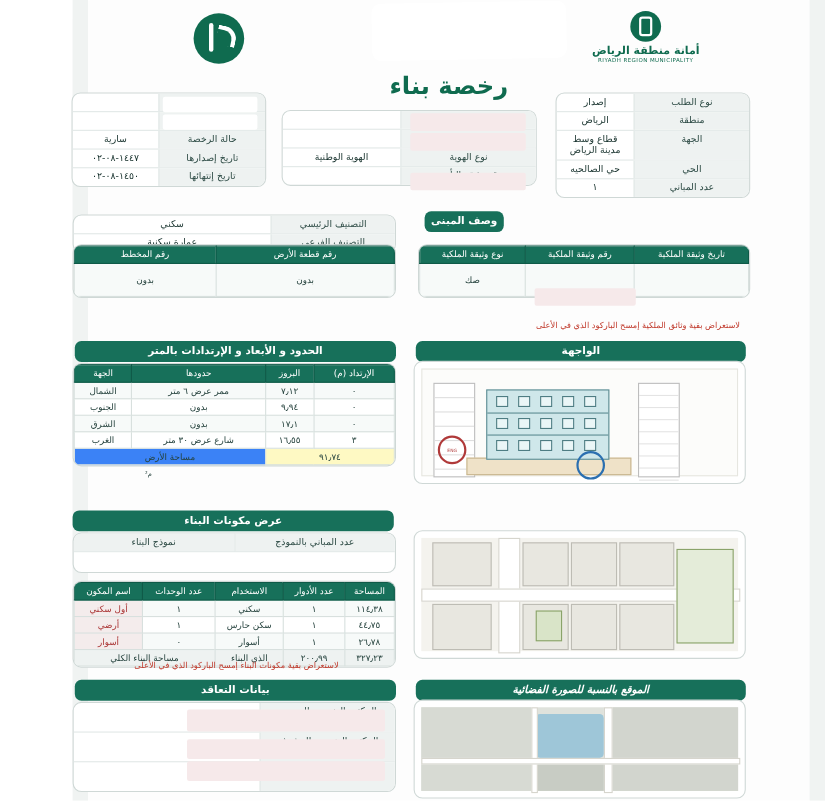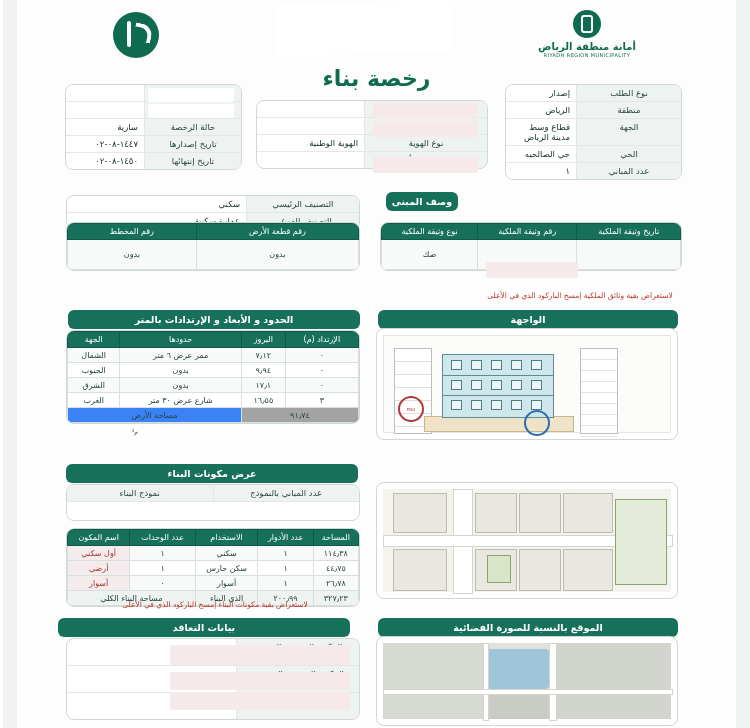--- a/index.html
+++ b/index.html
@@ -6,21 +6,21 @@
   body{
     width:750px;height:728px;
     background:#ffffff;
     font-family:"DejaVu Sans", sans-serif;
     font-size:9px;
     color:#1f2a2e;
     direction:rtl;
     overflow:hidden;
     position:relative;
   }
-  .page{position:relative;width:747px;height:728px;background:#fdfdfd;border-radius:18px;}
+  .page{position:relative;width:684px;height:728px;background:#fdfdfd;border-radius:18px;}
 
   
   .header{position:relative;height:70px;}
   .muni{position:absolute;right:78px;top:10px;text-align:center;width:170px;}
   .muni .circ{width:28px;height:28px;border-radius:50%;background:#0f6b4f;margin:0 auto 3px;position:relative;}
   .muni .circ:after{content:"";position:absolute;left:8px;top:5px;width:12px;height:18px;border:2px solid #fff;border-radius:3px;box-sizing:border-box;}
   .muni .ar{font-size:10px;font-weight:bold;color:#0f6b4f;letter-spacing:.5px;}
   .muni .en{font-size:5px;color:#0f6b4f;letter-spacing:.4px;}
   .brand{position:absolute;left:200px;top:4px;width:310px;text-align:center;}
   .brand .word{font-size:38px;font-weight:bold;color:#d8e3e0;letter-spacing:4px;line-height:40px;}
@@ -31,21 +31,21 @@
   .logo-right:before{content:"";position:absolute;left:14px;top:9px;width:4px;height:26px;background:#fff;border-radius:2px;}
   .logo-right:after{content:"";position:absolute;left:21px;top:12px;width:14px;height:14px;border-right:4px solid #fff;border-top:4px solid #fff;border-radius:0 12px 0 0;transform:rotate(12deg);}
 
   .title{position:absolute;left:0;right:0;top:66px;text-align:center;font-size:22px;font-weight:bold;color:#0f6b4f;letter-spacing:1px;}
 
   
   .box{position:absolute;border:1px solid #cfd8d6;border-radius:8px;background:#fff;overflow:hidden;}
   .rowline{display:flex;border-bottom:1px solid #e2e8e7;}
   .rowline:last-child{border-bottom:none;}
   .lab{background:#eef2f1;color:#2c4a44;padding:3px 6px;text-align:center;font-size:8.5px;flex:0 0 92px;border-left:1px solid #e2e8e7;}
-  .val{padding:3px 6px;flex:1;font-size:8.5px;color:#16312c;}
+  .val{padding:3px 6px;text-align:center;flex:1;font-size:8.5px;color:#16312c;}
   .val.blank{color:transparent;}
 
   
   .secbar{position:absolute;background:#17705a;color:#fff;border-radius:6px;text-align:center;font-size:9.5px;font-weight:bold;padding:4px 0;}
 
   
   table{border-collapse:collapse;width:100%;font-size:8px;}
   th{background:#17705a;color:#fff;font-weight:normal;padding:3px 2px;border:1px solid #0f5a48;}
   td{border:1px solid #d8e0de;padding:2.5px 2px;text-align:center;color:#24413c;}
   tr:nth-child(even) td{background:#f7faf9;}
@@ -296,21 +296,21 @@
         <td>بدون</td>
         <td>الشرق</td>
       </tr>
       <tr>
         <td>٣</td>
         <td>١٦٫٥٥</td>
         <td>شارع عرض ٣٠ متر</td>
         <td>الغرب</td>
       </tr>
       <tr>
-        <td colspan="2" style="background:#a3a3a3">
+        <td colspan="2" style="background:#fef9c3">
           <span>٩١٫٧٤</span>
         </td>
         <td colspan="2" style="background:#3b82f6">مساحة الأرض</td>
       </tr>
     </tbody>
       </table>
   </div>
   <div style="position:absolute;right:612px;top:428px;font-size:6px;color:#24413c;">م²</div>
 
   <div class="panel" style="right:72px;top:482px;width:300px;height:115px;">
@@ -376,34 +376,34 @@
         <td style="background:#eef2f1">٣٢٧٫٢٣</td>
         <td style="background:#eef2f1">٢٠٠٫٩٩</td>
         <td style="background:#eef2f1">الذي البناء</td>
         <td colspan="2" style="background:#eef2f1">مساحة البناء الكلي</td>
       </tr>
     </tbody>
       </table>
   </div>
   <div class="note" style="right:370px;top:600px;width:330px;">لاستعراض بقية مكونات البناء إمسح الباركود الذي في الأعلى</div>
 
-  <div class="secbar" style="right:72px;top:618px;width:300px;">الموقع بالنسبة للصورة الفضائية</div>
+  <div class="secbar" style="right:72px;top:618px;width:300px;font-style:italic;">الموقع بالنسبة للصورة الفضائية</div>
   <div class="panel" style="right:72px;top:636px;width:300px;height:88px;">
     <div class="sat">
       <div class="satblock" style="left:0;top:0;width:100px;height:76px;background:#d7dad3;"></div>
       <div class="water" style="left:104px;top:6px;width:62px;height:40px;border-radius:4px;"></div>
       <div class="satblock" style="left:104px;top:50px;width:62px;height:26px;background:#c8ccc4;"></div>
       <div class="satblock" style="left:172px;top:0;width:116px;height:76px;background:#d2d5ce;"></div>
       <div class="road" style="left:100px;top:0;width:4px;height:76px;"></div>
       <div class="road" style="left:166px;top:0;width:6px;height:76px;"></div>
       <div class="road" style="left:0;top:46px;width:288px;height:4px;"></div>
     </div>
   </div>
 
-  <div class="secbar" style="right:400px;top:618px;width:292px;">بيانات التعاقد</div>
+  <div class="secbar" style="right:390px;top:618px;width:292px;">بيانات التعاقد</div>
   <div class="box" style="right:390px;top:638px;width:292px;">
     <div class="rowline">
       <div class="lab" style="flex:0 0 110px;">المكتب الهندسي المصمم</div>
       <div class="val blank" style="height:20px"></div>
     </div>
     <div class="rowline">
       <div class="lab" style="flex:0 0 110px;">المكتب الهندسي المشرف</div>
       <div class="val blank" style="height:20px"></div>
     </div>
     <div class="rowline">

